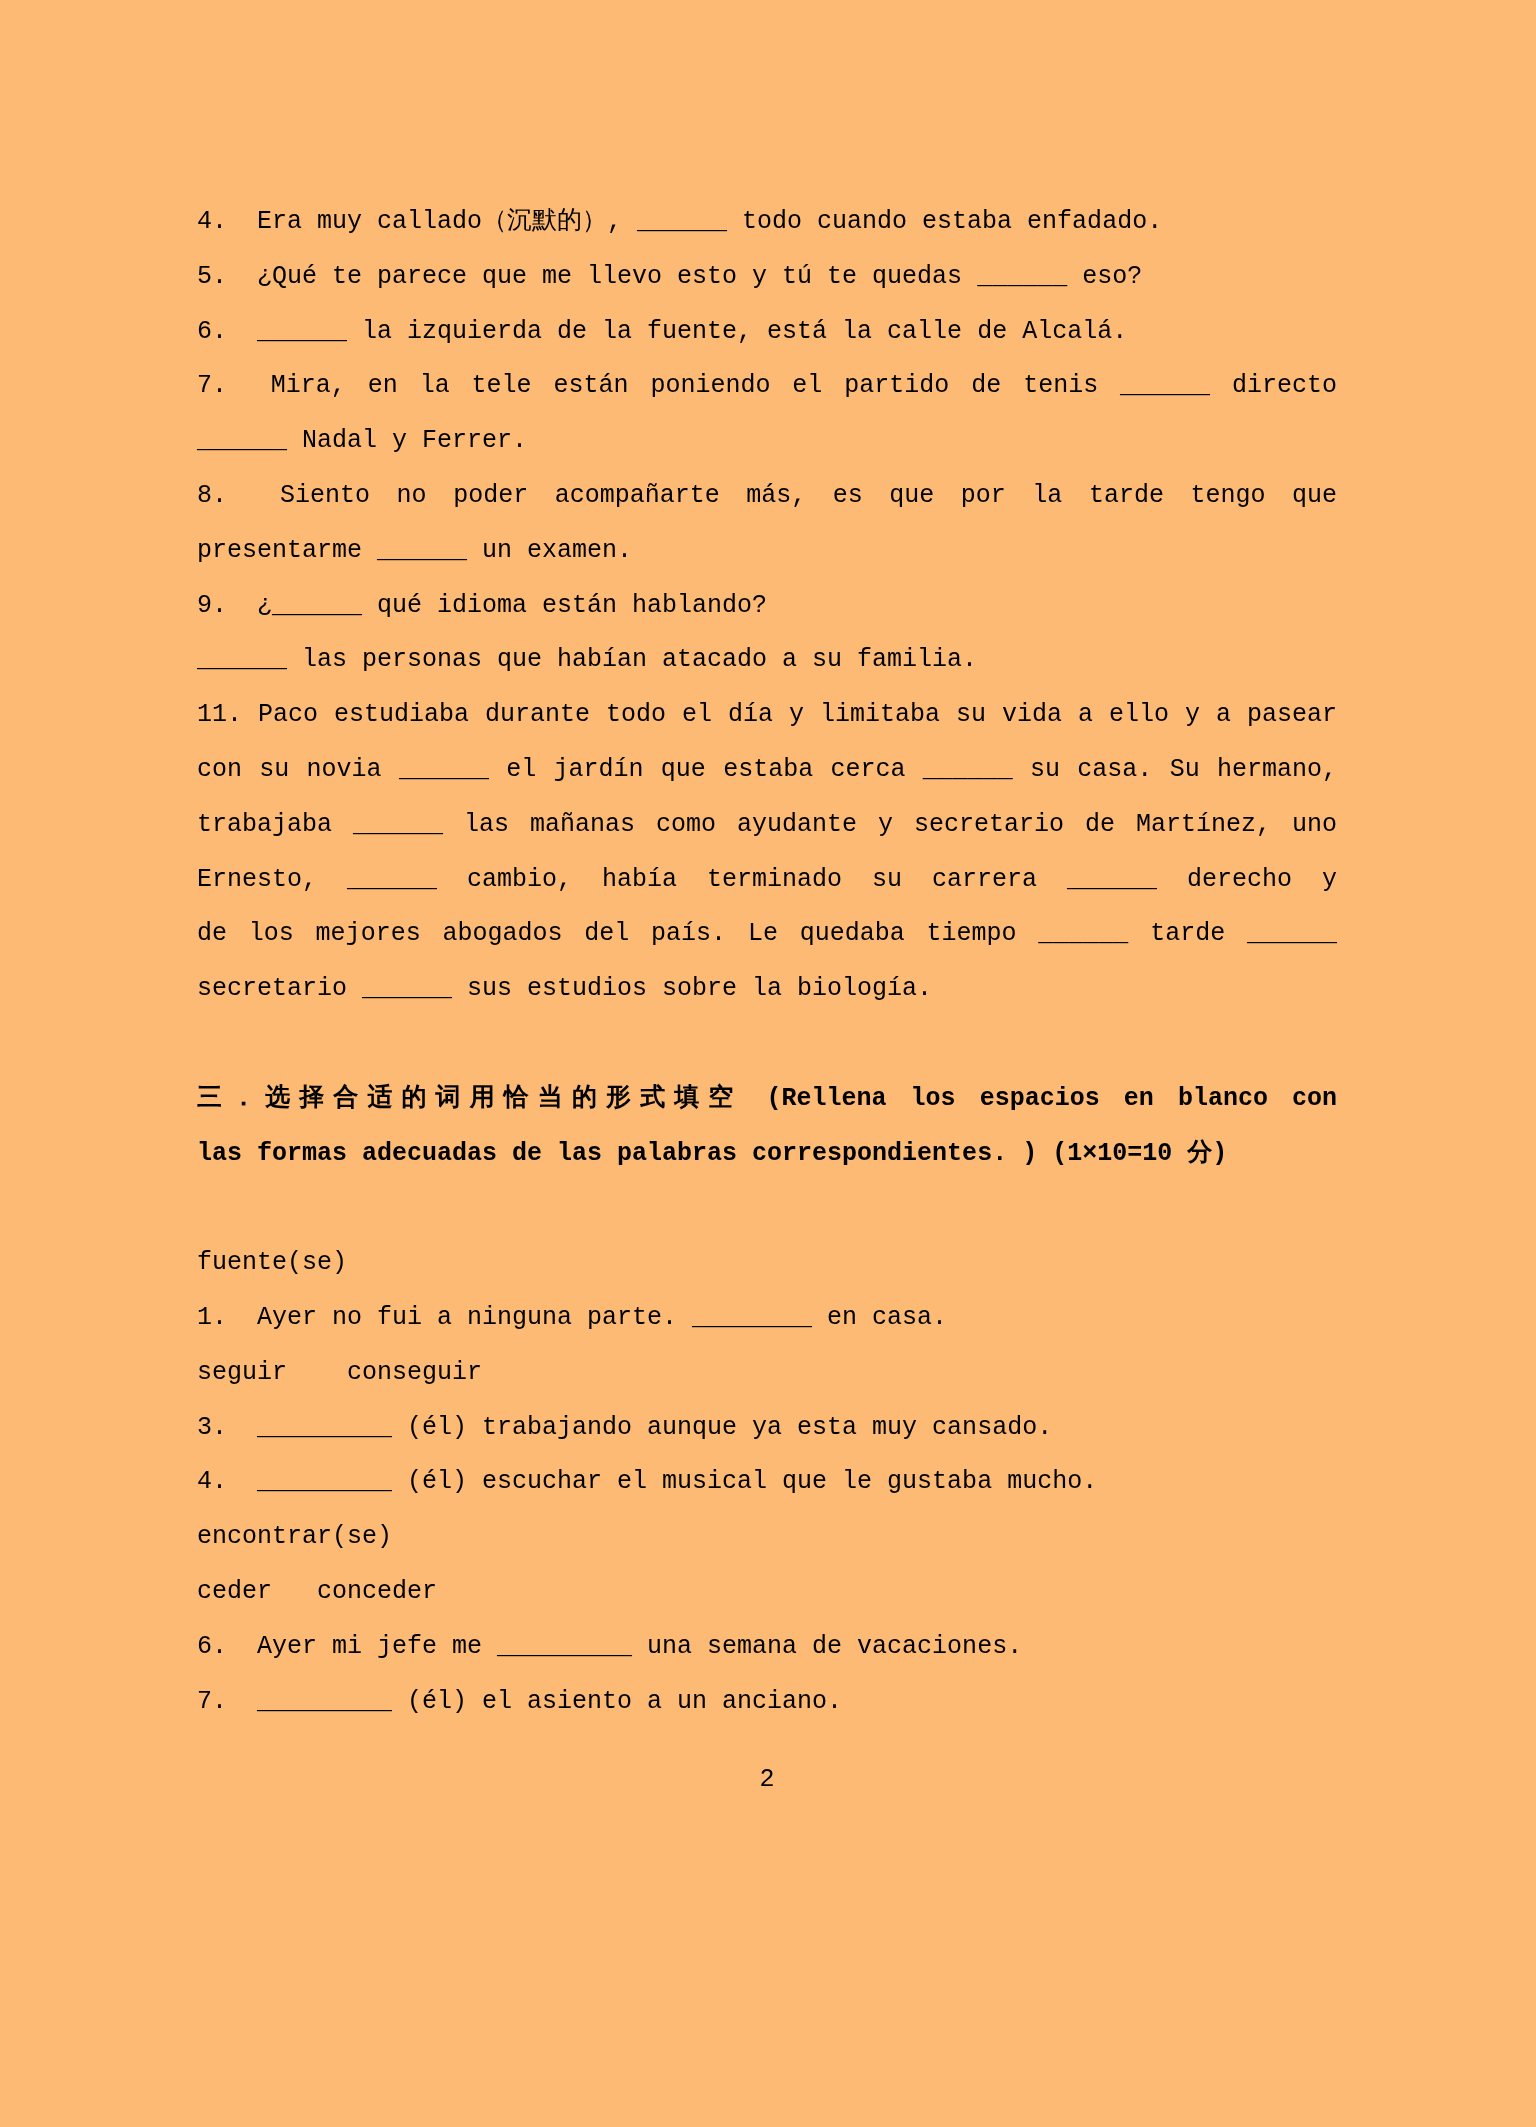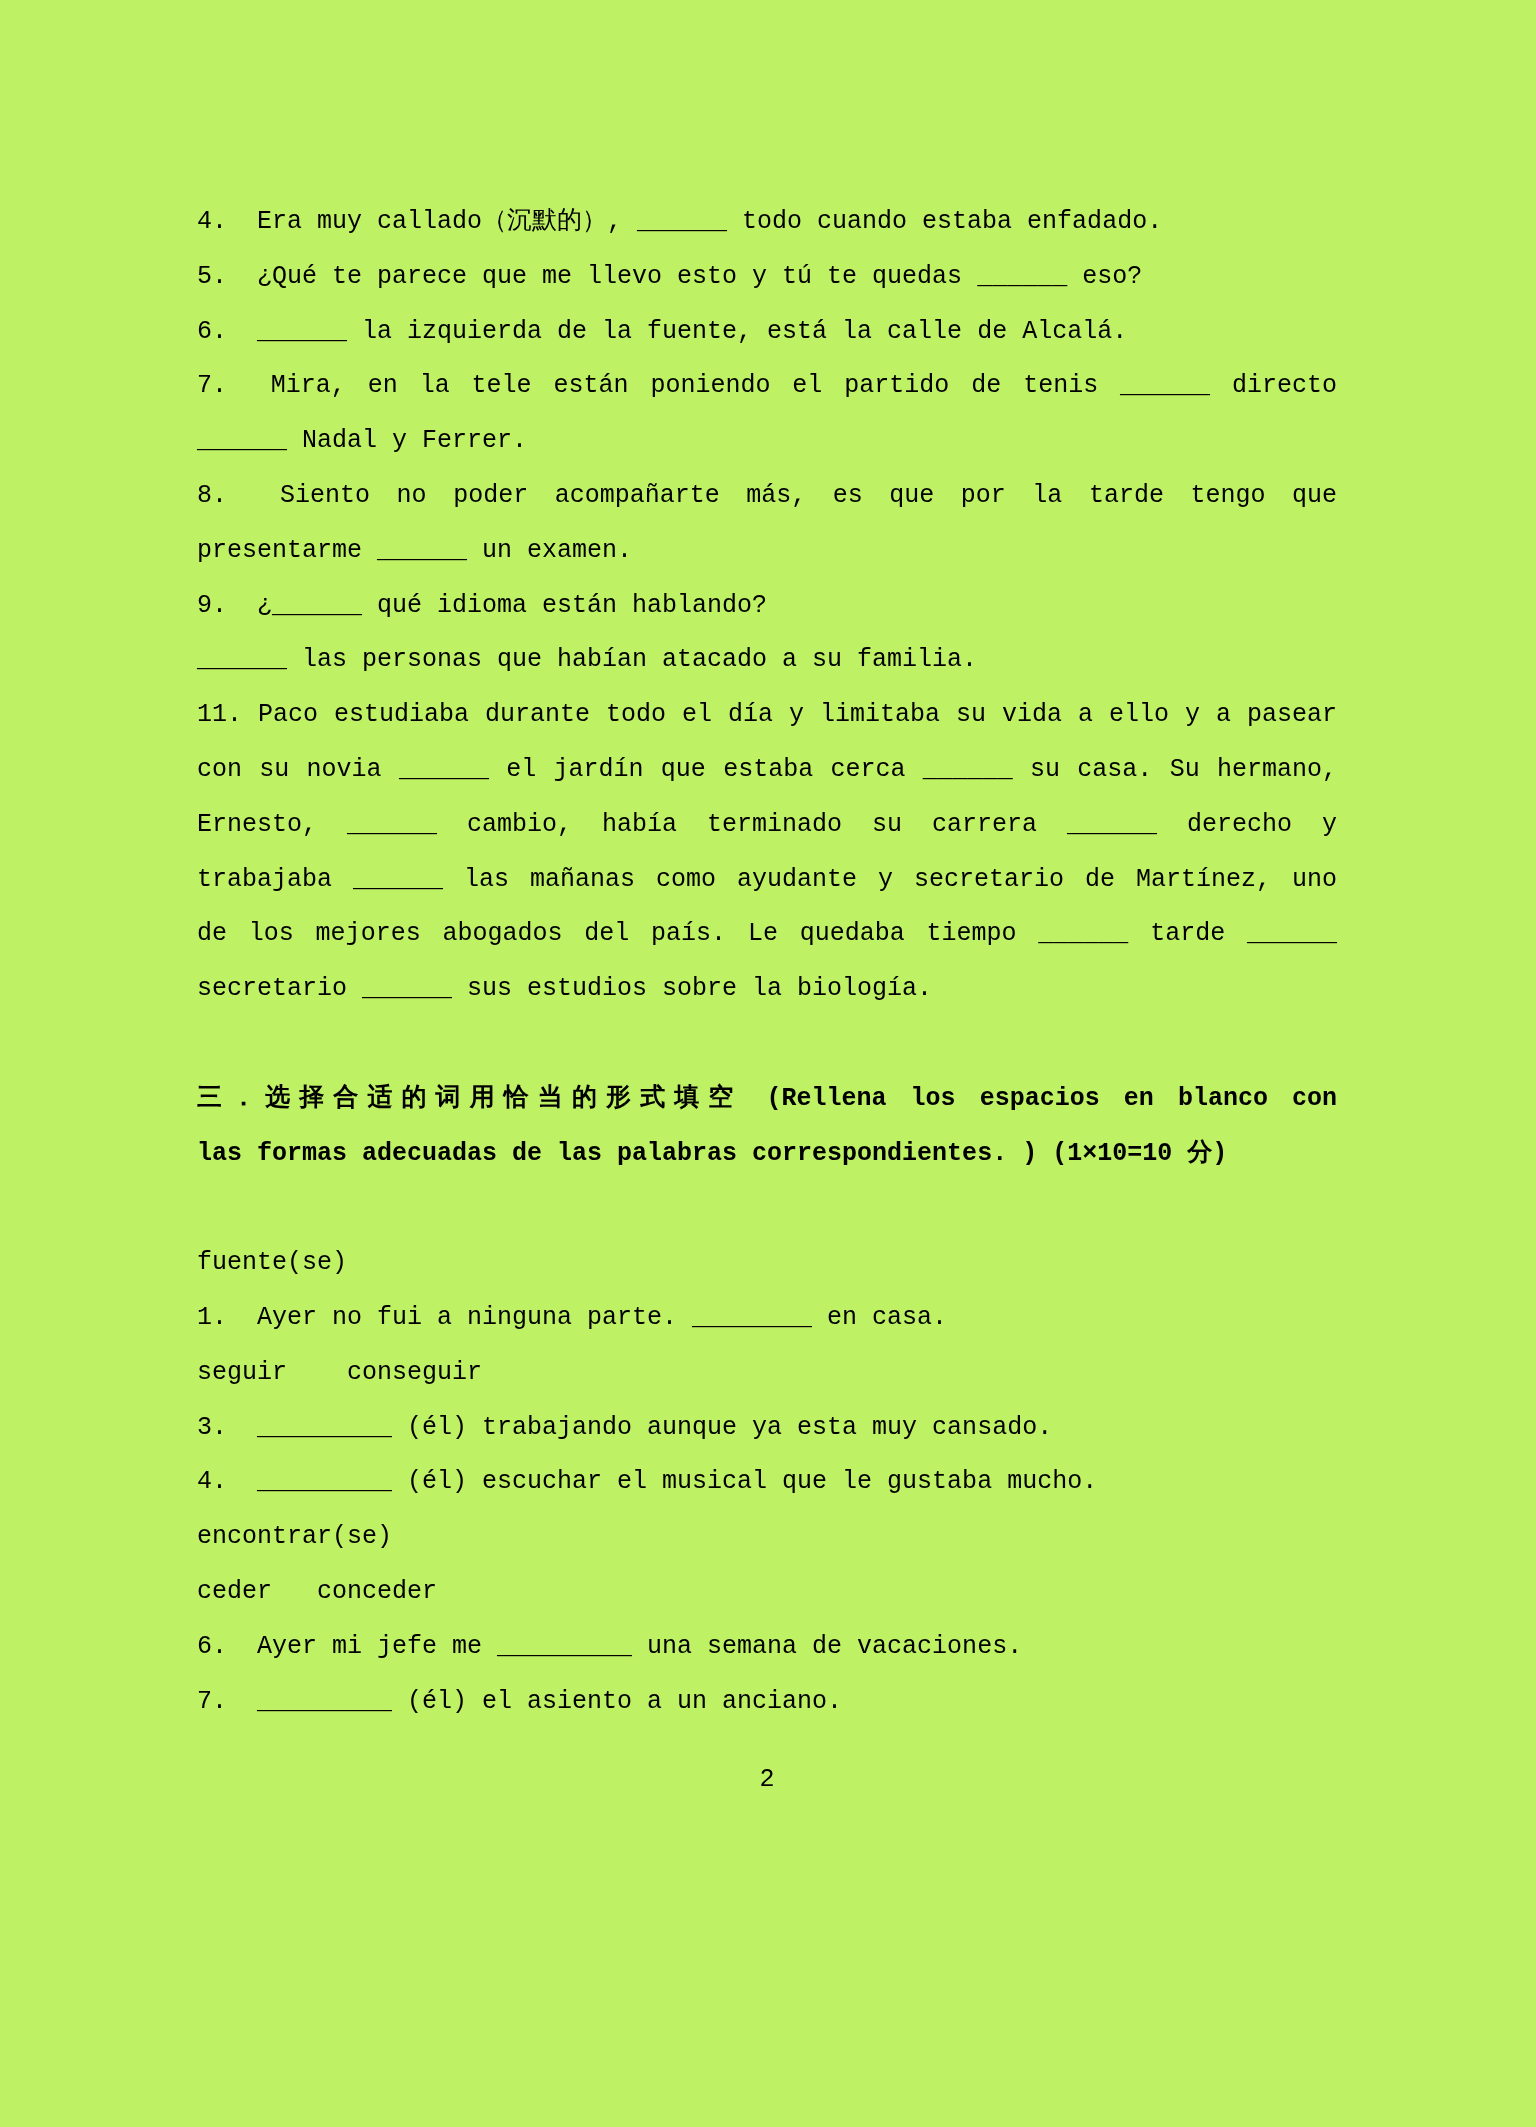--- a/index.html
+++ b/index.html
@@ -14,21 +14,21 @@
     font-family: "Liberation Mono", "DejaVu Sans Mono", monospace;
     color: #000000;
     overflow: hidden;
   }
   .page {
     position: absolute;
     left: 0;
     top: 0;
     width: 1536px;
     height: 2127px;
-    background: #bef264;
+    background: #fdba74;
   }
   .text-col {
     position: absolute;
     left: 197px;
     top: 195px;
     width: 1140px;
   }
   .line {
     font-size: 25px;
     line-height: 54.8px;
@@ -65,22 +65,22 @@
     <div class="line">5.&nbsp;&nbsp;¿Qué te parece que me llevo esto y tú te quedas ______ eso?</div>
     <div class="line">6.&nbsp;&nbsp;______ la izquierda de la fuente, está la calle de Alcalá.</div>
     <div class="line justify">7.&nbsp;&nbsp;Mira, en la tele están poniendo el partido de tenis ______ directo</div>
     <div class="line">______ Nadal y Ferrer.</div>
     <div class="line justify">8.&nbsp;&nbsp;Siento no poder acompañarte más, es que por la tarde tengo que</div>
     <div class="line">presentarme ______ un examen.</div>
     <div class="line">9.&nbsp;&nbsp;¿______ qué idioma están hablando?</div>
     <div class="line">______ las personas que habían atacado a su familia.</div>
     <div class="line justify">11.&nbsp;Paco estudiaba durante todo el día y limitaba su vida a ello y a pasear</div>
     <div class="line justify">con su novia ______ el jardín que estaba cerca ______ su casa. Su hermano,</div>
+    <div class="line justify">trabajaba ______ las mañanas como ayudante y secretario de Martínez, uno</div>
     <div class="line justify">Ernesto, ______ cambio, había terminado su carrera ______ derecho y</div>
-    <div class="line justify">trabajaba ______ las mañanas como ayudante y secretario de Martínez, uno</div>
     <div class="line justify">de los mejores abogados del país. Le quedaba tiempo ______ tarde ______</div>
     <div class="line">secretario ______ sus estudios sobre la biología.</div>
 
     <div class="spacer"></div>
 
     <div class="line bold justify">三．选择合适的词用恰当的形式填空 (Rellena los espacios en blanco con</div>
     <div class="line bold">las formas adecuadas de las palabras correspondientes. ) (1×10=10 分)</div>
 
     <div class="spacer"></div>
 

